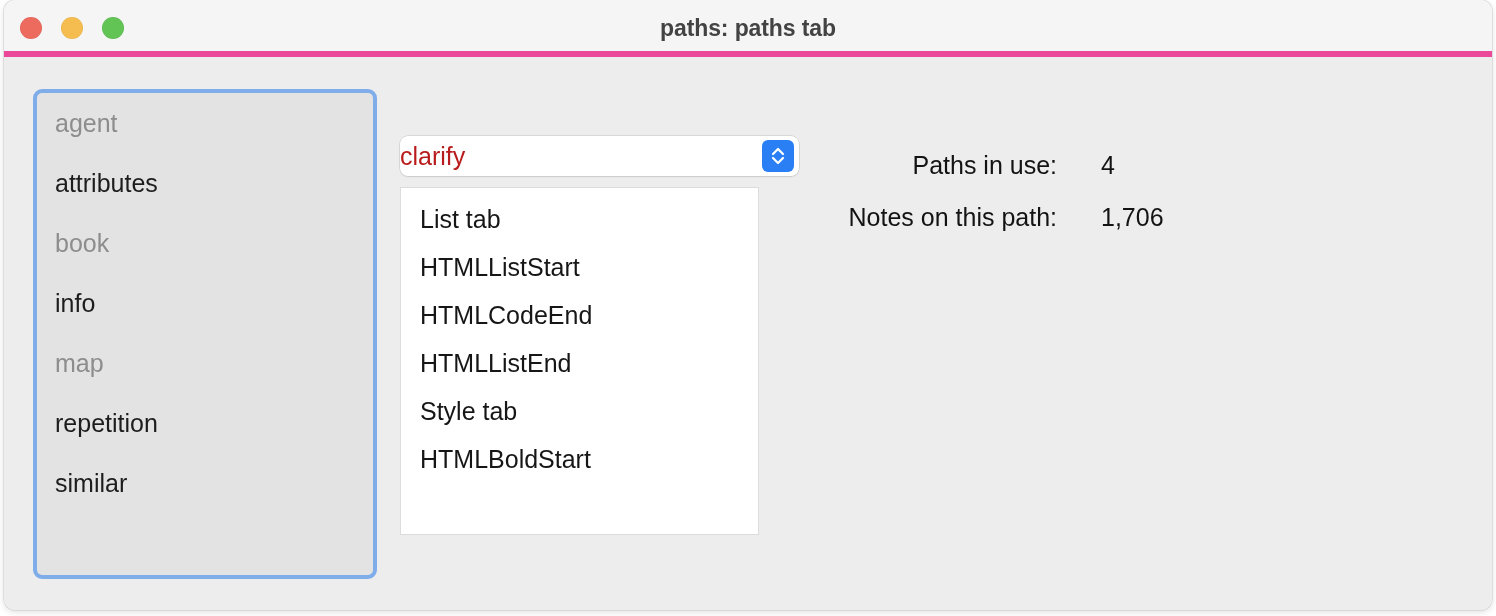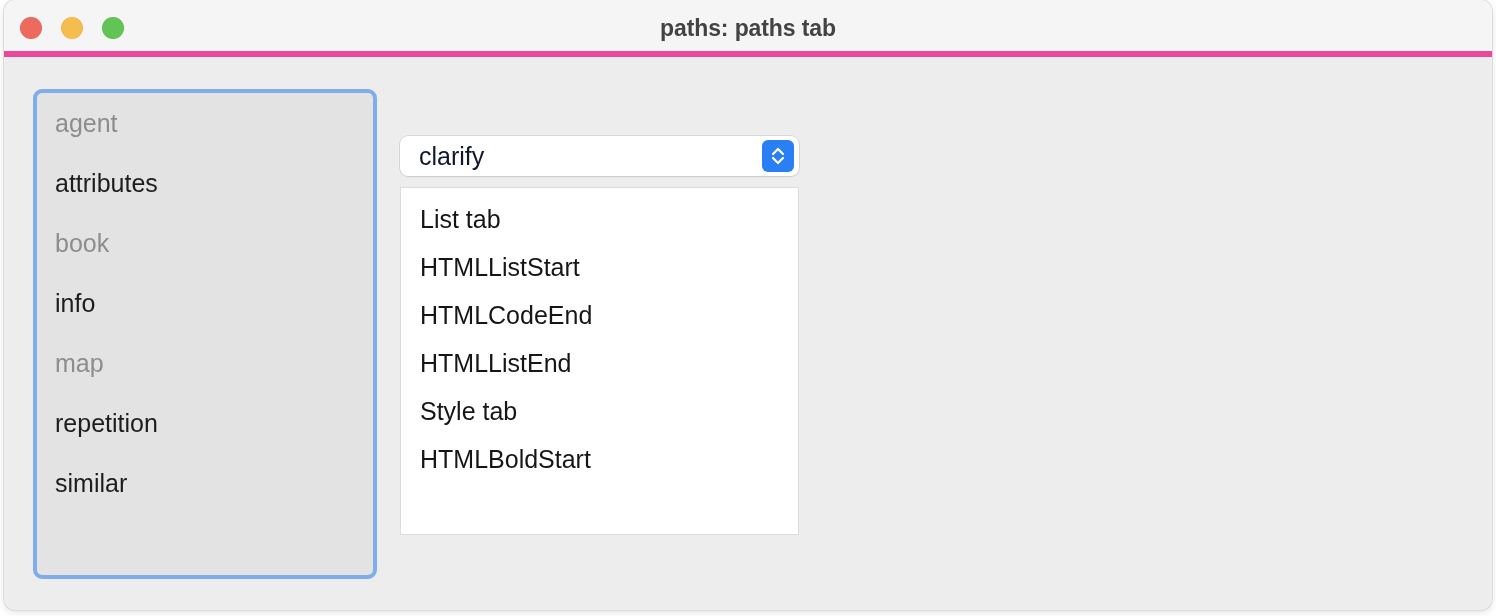--- a/index.html
+++ b/index.html
@@ -143,26 +143,26 @@
     top: 79px;
     width: 399px;
     height: 40px;
     background: #ffffff;
     border-radius: 8px;
     box-shadow: 0 0 0 0.5px #c3c3c3, 0 1px 1.5px rgba(0,0,0,0.10);
     box-sizing: border-box;
   }
   .popup-button .pb-value {
     position: absolute;
-    left: 19px;
+    left: 0;
     top: 0;
     height: 50px;
     line-height: 40px;
     font-size: 25px;
-    color: #0f172a;
+    color: #b91c1c;
     white-space: nowrap;
   }
   .popup-arrows {
     position: absolute;
     right: 5px;
     top: 4px;
     width: 32px;
     height: 32px;
     background: #2b7ff5;
     border-radius: 6px;
@@ -171,21 +171,21 @@
     align-items: center;
     justify-content: center;
   }
   .popup-arrows svg { display: block; }
 
   
   .listbox {
     position: absolute;
     left: 396px;
     top: 130px;
-    width: 399px;
+    width: 359px;
     height: 348px;
     background: #ffffff;
     border: 1px solid #dcdcdc;
     box-sizing: border-box;
     overflow: hidden;
   }
   .listbox-row {
     height: 48px;
     line-height: 48px;
     padding-left: 19px;
@@ -277,16 +277,26 @@
 
       <div class="listbox">
         <div class="listbox-row">List tab</div>
         <div class="listbox-row">HTMLListStart</div>
         <div class="listbox-row">HTMLCodeEnd</div>
         <div class="listbox-row">HTMLListEnd</div>
         <div class="listbox-row">Style tab</div>
         <div class="listbox-row">HTMLBoldStart</div>
       </div>
 
+      <div class="stats">
+        <div class="stat-row">
+          <span class="stat-label">Paths in use:</span>
+          <span class="stat-value">4</span>
+        </div>
+        <div class="stat-row">
+          <span class="stat-label">Notes on this path:</span>
+          <span class="stat-value">1,706</span>
+        </div>
+      </div>
 
     </div>
   </div>
 </div>
 
 </body></html>

